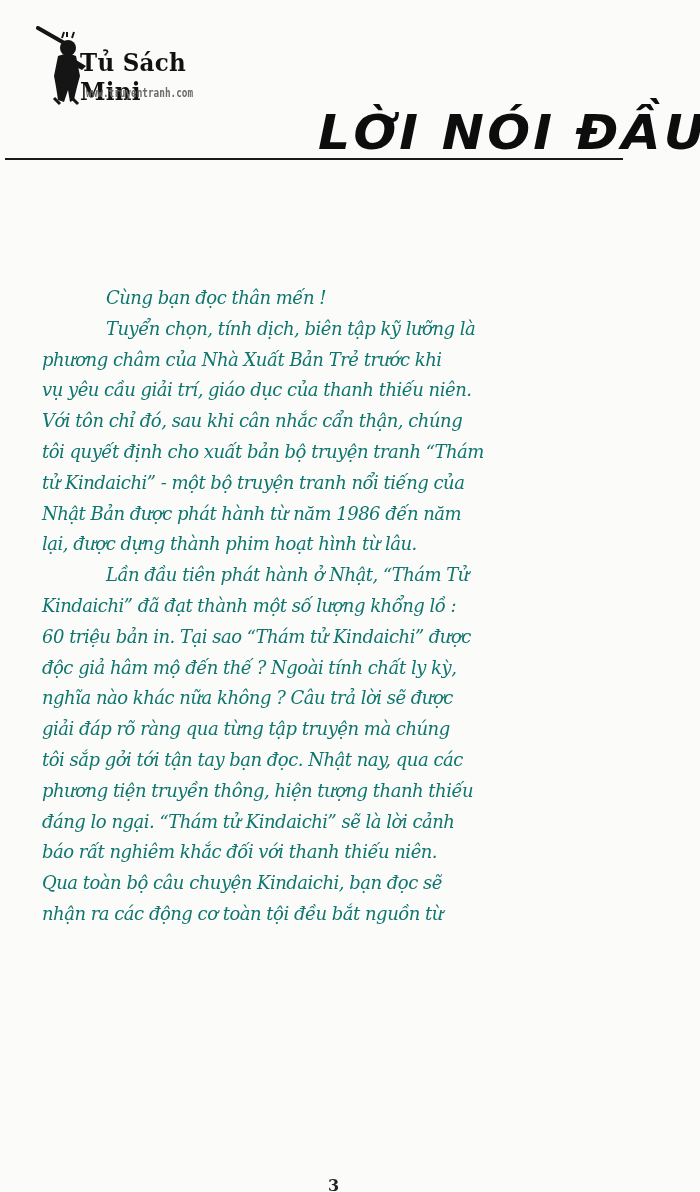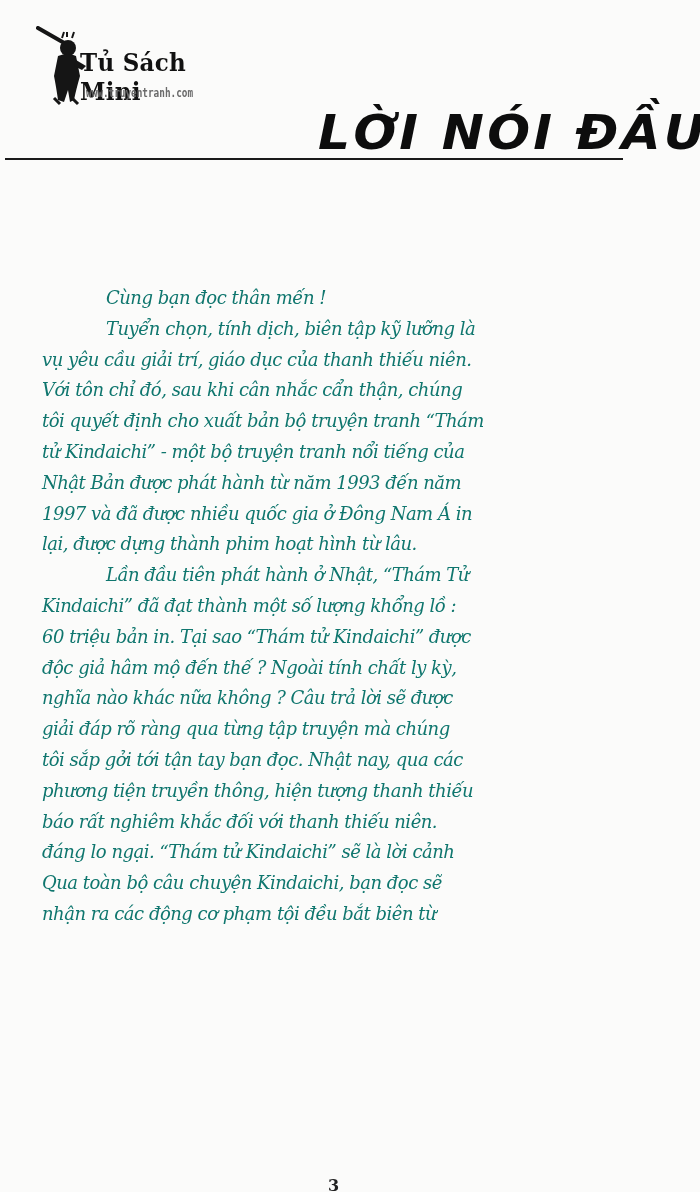--- a/index.html
+++ b/index.html
@@ -66,34 +66,34 @@
   <div class="logo-title">Tủ Sách Mini</div>
   <div class="logo-url">www.truyentranh.com</div>
 </div>
 
 <div class="heading">LỜI NÓI ĐẦU</div>
 <div class="rule"></div>
 
 <div class="body-text">
   <span class="line indent">Cùng bạn đọc thân mến !</span>
   <span class="line indent">Tuyển chọn, tính dịch, biên tập kỹ lưỡng là</span>
+  <span class="line">phương châm của Nhà Xuất Bản Trẻ trước khi</span>
   <span class="line">vụ yêu cầu giải trí, giáo dục của thanh thiếu niên.</span>
   <span class="line">Với tôn chỉ đó, sau khi cân nhắc cẩn thận, chúng</span>
   <span class="line">tôi quyết định cho xuất bản bộ truyện tranh “Thám</span>
   <span class="line">tử Kindaichi” - một bộ truyện tranh nổi tiếng của</span>
-  <span class="line">Nhật Bản được phát hành từ năm 1993 đến năm</span>
-  <span class="line">1997 và đã được nhiều quốc gia ở Đông Nam Á in</span>
+  <span class="line">Nhật Bản được phát hành từ năm 1986 đến năm</span>
   <span class="line">lại, được dựng thành phim hoạt hình từ lâu.</span>
   <span class="line indent">Lần đầu tiên phát hành ở Nhật, “Thám Tử</span>
   <span class="line">Kindaichi” đã đạt  thành một số lượng khổng lồ :</span>
   <span class="line">60 triệu bản in. Tại sao “Thám tử Kindaichi” được</span>
   <span class="line">độc giả hâm mộ đến thế ? Ngoài tính chất ly kỳ,</span>
   <span class="line">nghĩa nào khác nữa không ? Câu trả lời sẽ được</span>
   <span class="line">giải đáp rõ ràng qua từng tập truyện mà chúng</span>
   <span class="line">tôi sắp gởi tới tận tay bạn đọc. Nhật nay, qua các</span>
   <span class="line">phương tiện truyền thông, hiện tượng thanh thiếu</span>
+  <span class="line">đáng lo ngại. “Thám tử Kindaichi” sẽ là lời cảnh</span>
   <span class="line">báo rất nghiêm khắc  đối với thanh thiếu niên.</span>
-  <span class="line">đáng lo ngại. “Thám tử Kindaichi” sẽ là lời cảnh</span>
   <span class="line">Qua toàn bộ câu chuyện Kindaichi, bạn đọc sẽ</span>
-  <span class="line">nhận ra các động cơ phạm tội đều bắt biên từ</span>
+  <span class="line">nhận ra các động cơ toàn tội đều bắt nguồn từ</span>
 </div>
 
 <div class="page-num">3</div>
 
 </body></html>

